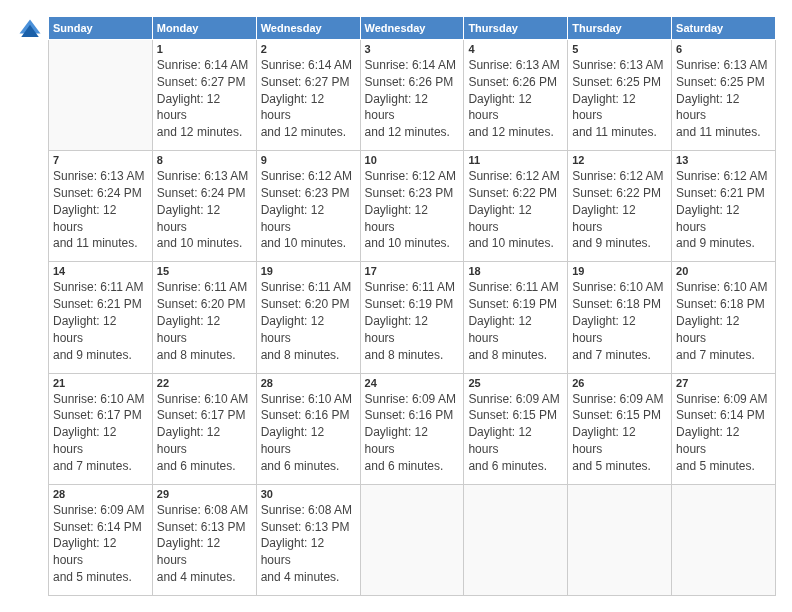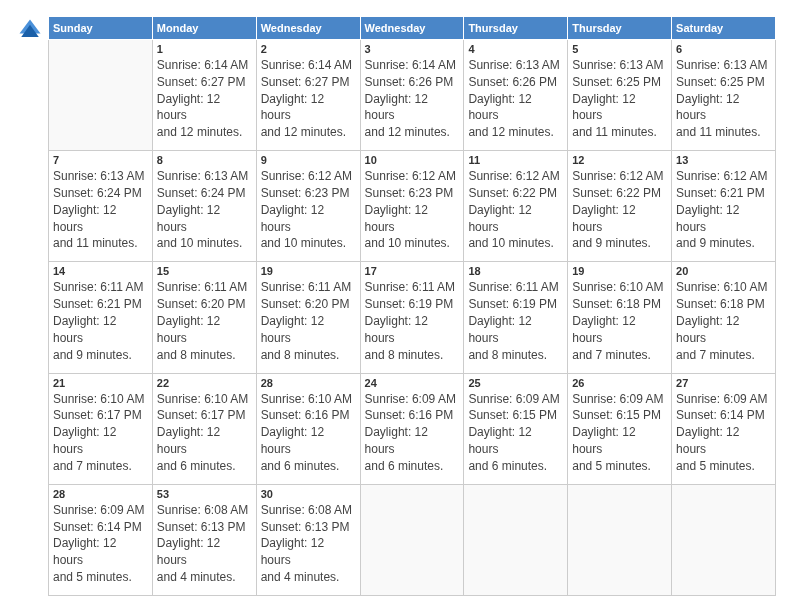--- a/index.html
+++ b/index.html
@@ -327,21 +327,21 @@
         </tr>
         <tr>
           <td>
             <span class="day-number">28</span>
             <div class="day-info" style="white-space: pre-line;">Sunrise: 6:09 AM
 Sunset: 6:14 PM
 Daylight: 12 hours
 and 5 minutes.</div>
           </td>
           <td>
-            <span class="day-number">53</span>
+            <span class="day-number">29</span>
             <div class="day-info" style="white-space: pre-line;">Sunrise: 6:08 AM
 Sunset: 6:13 PM
 Daylight: 12 hours
 and 4 minutes.</div>
           </td>
           <td>
             <span class="day-number">30</span>
             <div class="day-info" style="white-space: pre-line;">Sunrise: 6:08 AM
 Sunset: 6:13 PM
 Daylight: 12 hours

